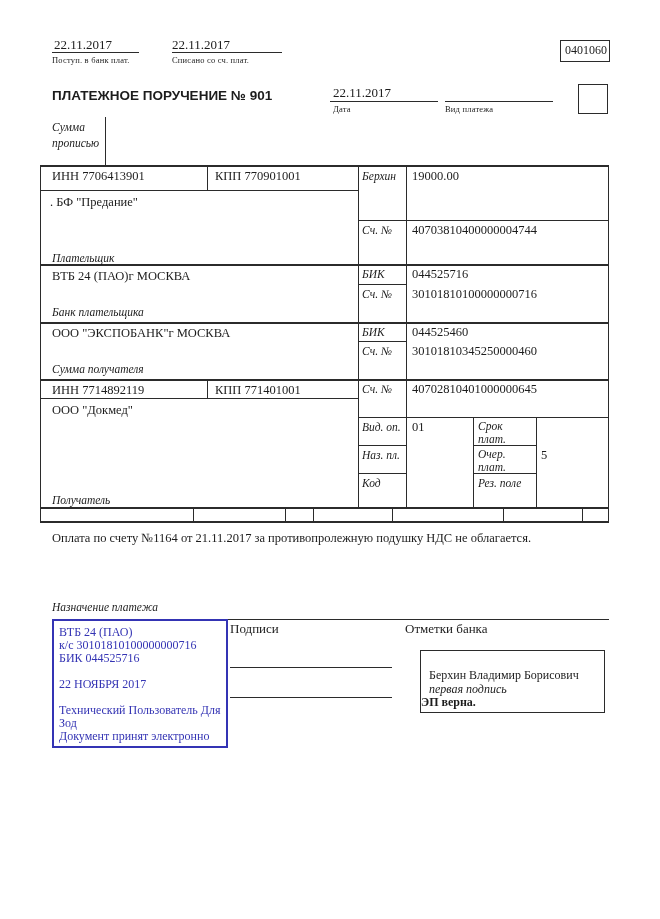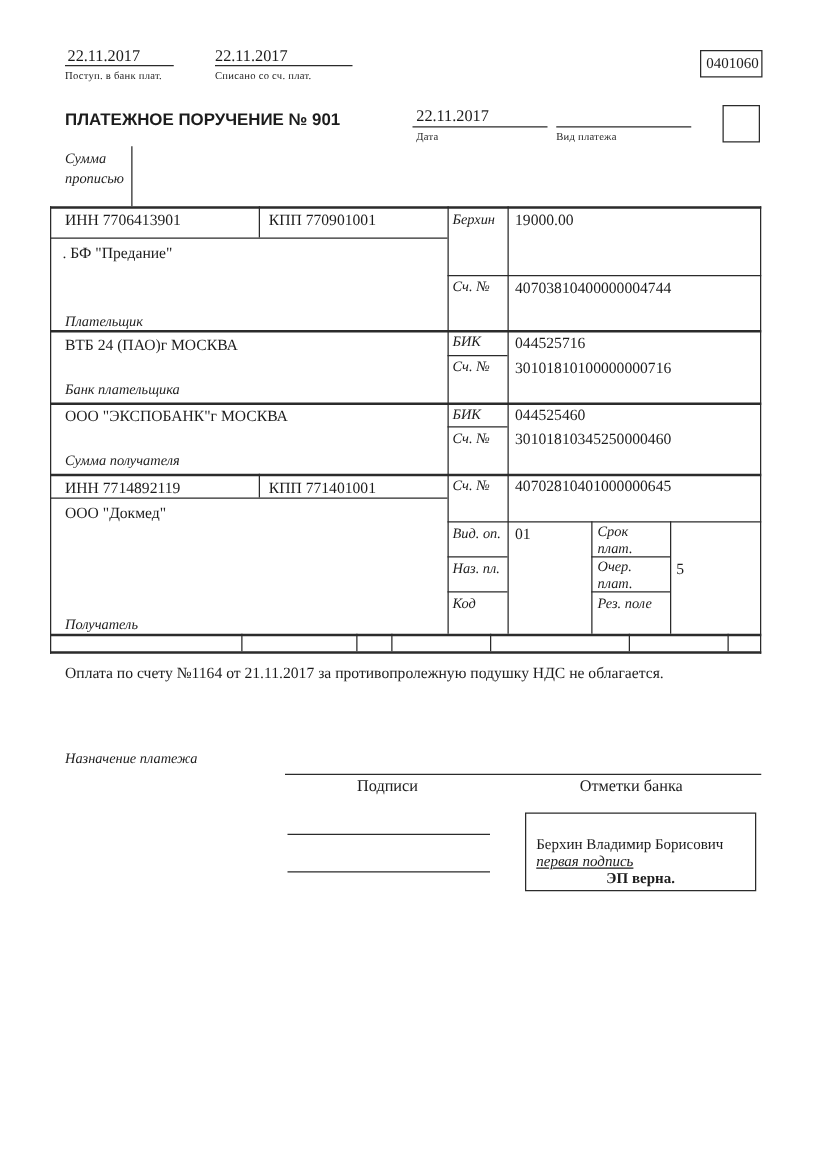--- a/index.html
+++ b/index.html
@@ -6,23 +6,23 @@
   #page{position:relative;width:660px;height:919px;background:#ffffff;margin:0 auto;
         font-family:"Liberation Serif","DejaVu Serif",serif;color:var(--ink,#1c1c1c);overflow:hidden;}
   .t{position:absolute;white-space:pre;font-size:12.5px;line-height:1.15;}
   .lbl{font-size:11.5px;font-style:italic;}
   .tiny{font-size:8.5px;letter-spacing:.2px;}
   .wrap{white-space:normal;}
   .hl{position:absolute;background:#2b2b2b;height:1px;}
   .vl{position:absolute;background:#2b2b2b;width:1px;}
   .box{position:absolute;border:1px solid #2b2b2b;box-sizing:border-box;}
   .title{font-family:"Liberation Sans","DejaVu Sans",sans-serif;font-weight:bold;font-size:13.5px;}
-  .center{text-align:center;white-space:normal;}
+  .center{text-align:left;white-space:normal;}
   .bold{font-weight:bold;}
-  .ital{font-style:italic;text-decoration:underline;}
+  .ital{font-style:italic;}
   #bluebox{position:absolute;left:52px;top:619px;width:176px;height:129px;box-sizing:border-box;
            border:2px solid var(--blue,#3434b4);color:var(--blue,#3434b4);
            font-size:12px;line-height:13px;padding:5px 5px;white-space:pre-line;}
 </style>
 </head>
 <body>
 
 <div id="page">
 
   <div class="t" style="left:54px;top:38px;font-size:13px">22.11.2017</div>
@@ -118,20 +118,29 @@
   <div class="t lbl wrap" style="left:478px;top:448px;width:50px">Очер. плат.</div>
   <div class="t" style="left:541px;top:448px">5</div>
   <div class="t lbl" style="left:362px;top:477px">Код</div>
   <div class="t lbl" style="left:478px;top:477px">Рез. поле</div>
 
   <div class="t" style="left:52px;top:531px">Оплата по счету №1164 от 21.11.2017 за противопролежную подушку НДС не облагается.</div>
   <div class="t lbl" style="left:52px;top:601px">Назначение платежа</div>
 
   <div class="hl" style="left:228px;top:619px;width:381px"></div>
 
+  <div id="bluebox"><span>ВТБ 24 (ПАО)</span>
+<span>к/с 30101810100000000716</span>
+<span>БИК 044525716</span>
+
+<span>22 НОЯБРЯ 2017</span>
+
+<span>Технический Пользователь Для</span>
+<span>Зод</span>
+<span>Документ принят электронно</span></div>
 
   <div class="t center" style="left:230px;top:622px;width:160px;font-size:13px">Подписи</div>
   <div class="t center" style="left:405px;top:622px;width:200px;font-size:13px">Отметки банка</div>
 
   <div class="hl" style="left:230px;top:667px;width:162px"></div>
   <div class="hl" style="left:230px;top:697px;width:162px"></div>
 
   <div class="box" style="left:420px;top:650px;width:185px;height:63px">
     <div class="t" style="left:8px;top:18px;font-size:12px">Берхин Владимир Борисович</div>
     <div class="t ital" style="left:8px;top:32px;font-size:12px">первая подпись</div>

